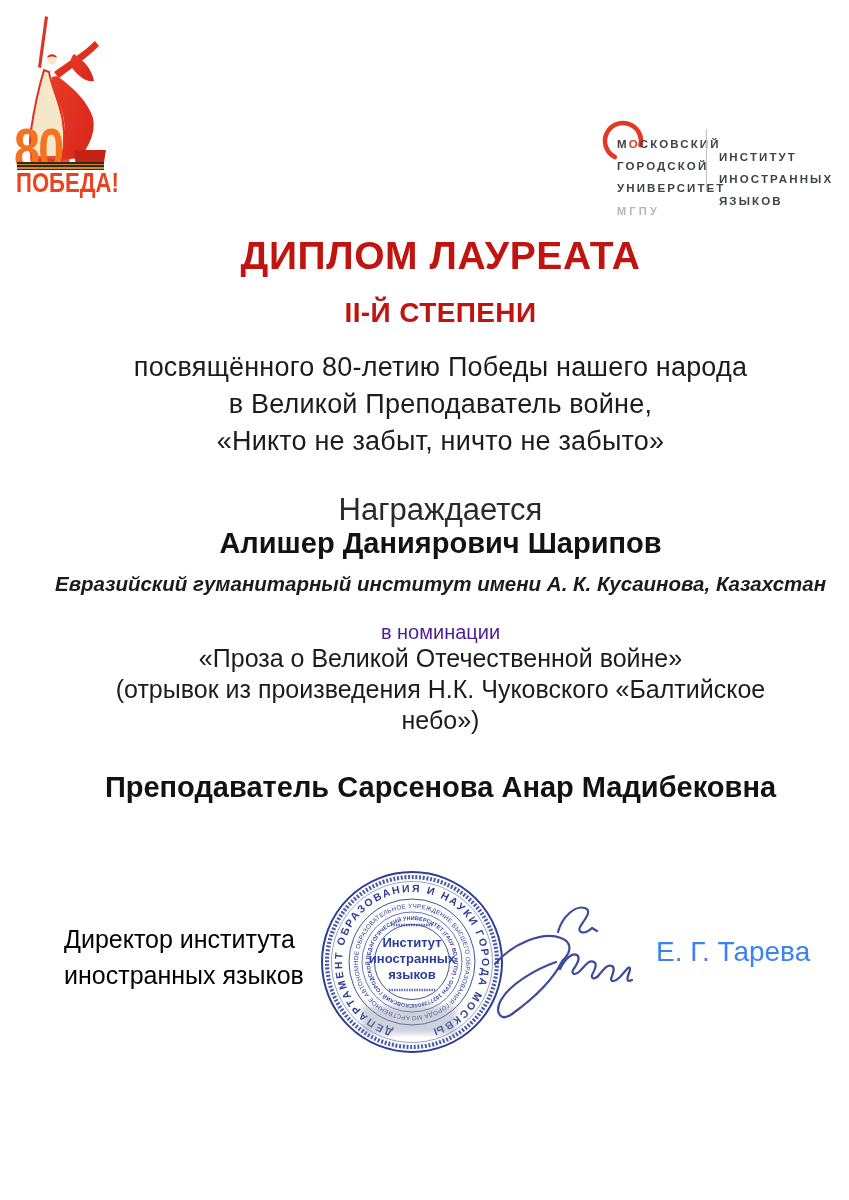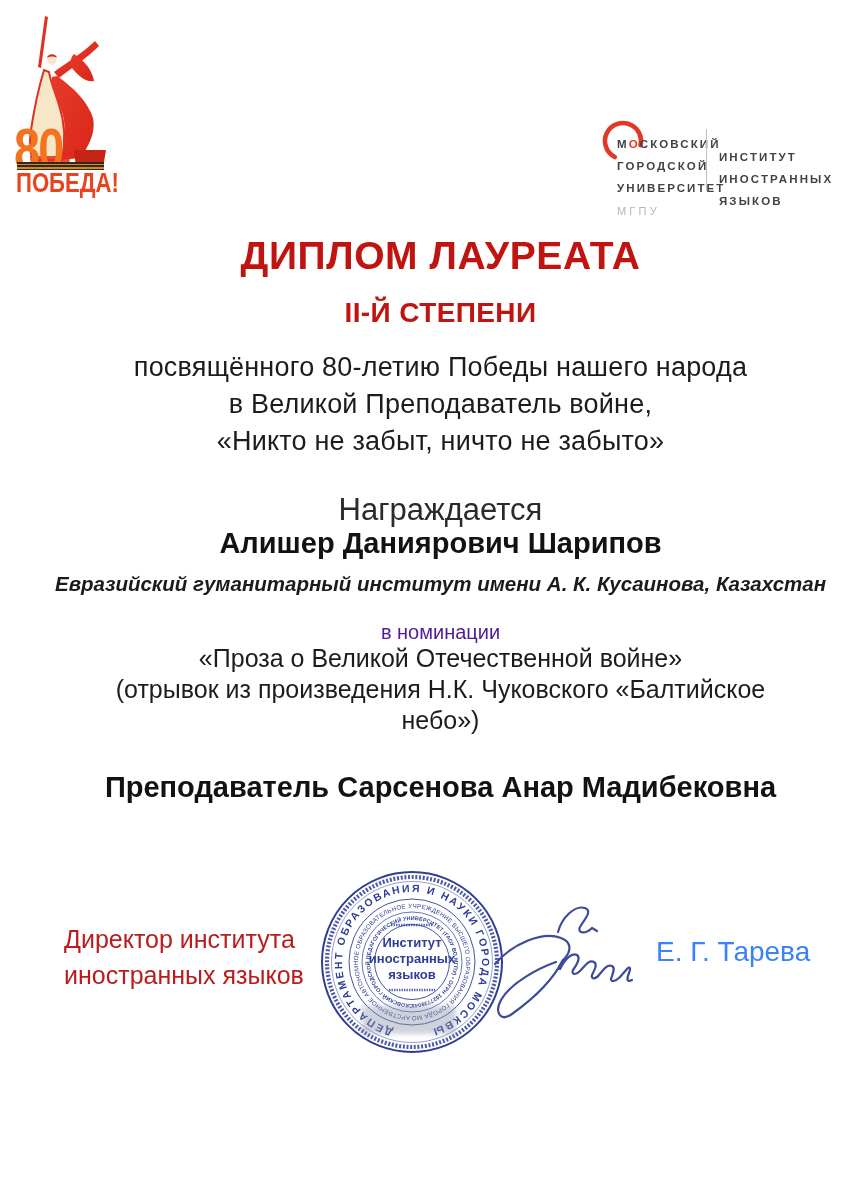--- a/index.html
+++ b/index.html
@@ -42,29 +42,29 @@
   .victory-slogan { position:absolute; left:2px; top:158px; font-size:28px; line-height:1.1;
                     font-weight:700; color:#E8441F; transform:scaleX(.79); transform-origin:left top;
                     letter-spacing:0px; white-space:nowrap; }
 
   
   .univ-logo { position:absolute; left:598px; top:115px; width:212px; height:118px;
                color:#3F4346; }
   .univ-arc { position:absolute; left:2px; top:3px; }
   .univ-left { position:absolute; left:19px; top:18px; font-size:11.5px; font-weight:700;
                letter-spacing:2.1px; line-height:22px; }
-  .univ-abbr { font-size:11px; font-weight:400; letter-spacing:3.2px; color:#B3B5B7; margin-top:1px; }
+  .univ-abbr { font-size:11px; font-weight:700; letter-spacing:3.2px; color:#B3B5B7; margin-top:1px; }
   .univ-divider { position:absolute; left:108px; top:14px; width:1px; height:62px; background:#BDBFC1; }
   .univ-right { position:absolute; left:121px; top:31px; font-size:11.5px; font-weight:700;
                 letter-spacing:2.1px; line-height:22px; }
   .red-letter { color:#E23828; }
 
   
   .director-block { position:absolute; left:64px; top:921px; font-size:25px; line-height:36px;
-                    color:#b91c1c; }
+                    color:#000000; }
   .signer-name { position:absolute; left:656px; top:936px; font-size:28px; color:#3b82f6; }
   .stamp-svg { position:absolute; left:318px; top:868px; }
   .signature-svg { position:absolute; left:468px; top:872px; }
 </style>
 </head>
 <body>
 
 <div class="page">
 
   <div class="victory-logo">

